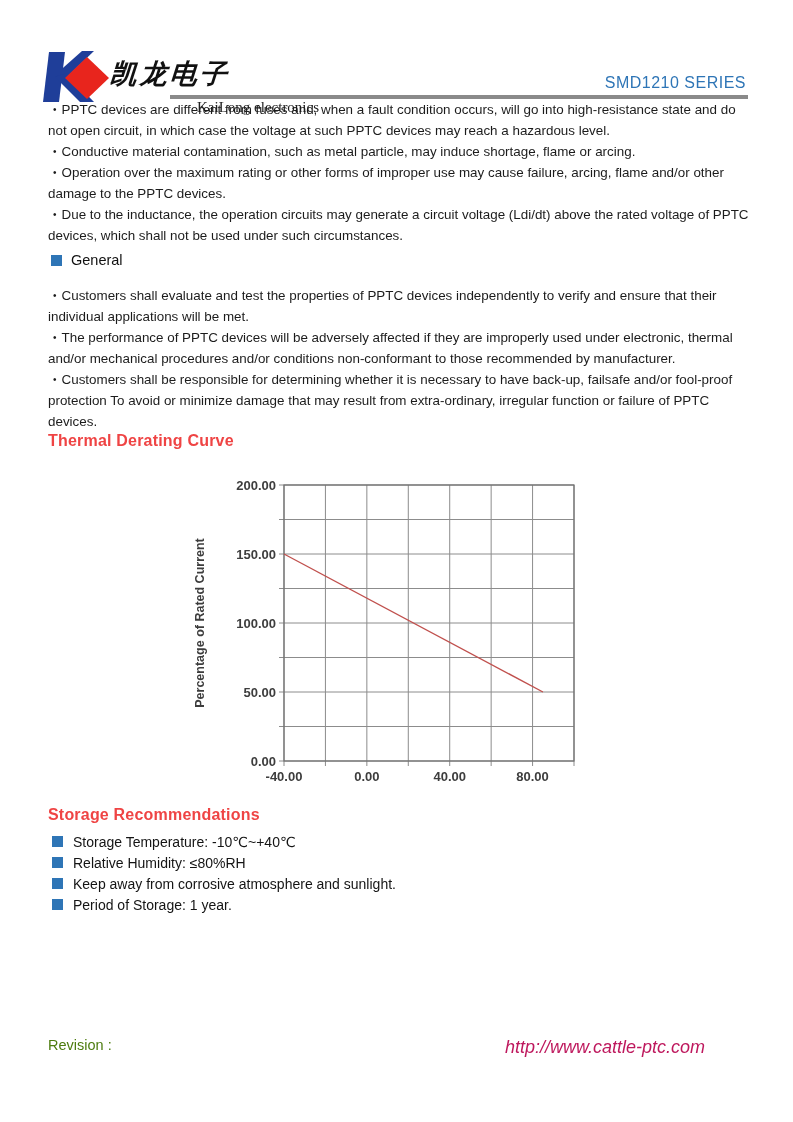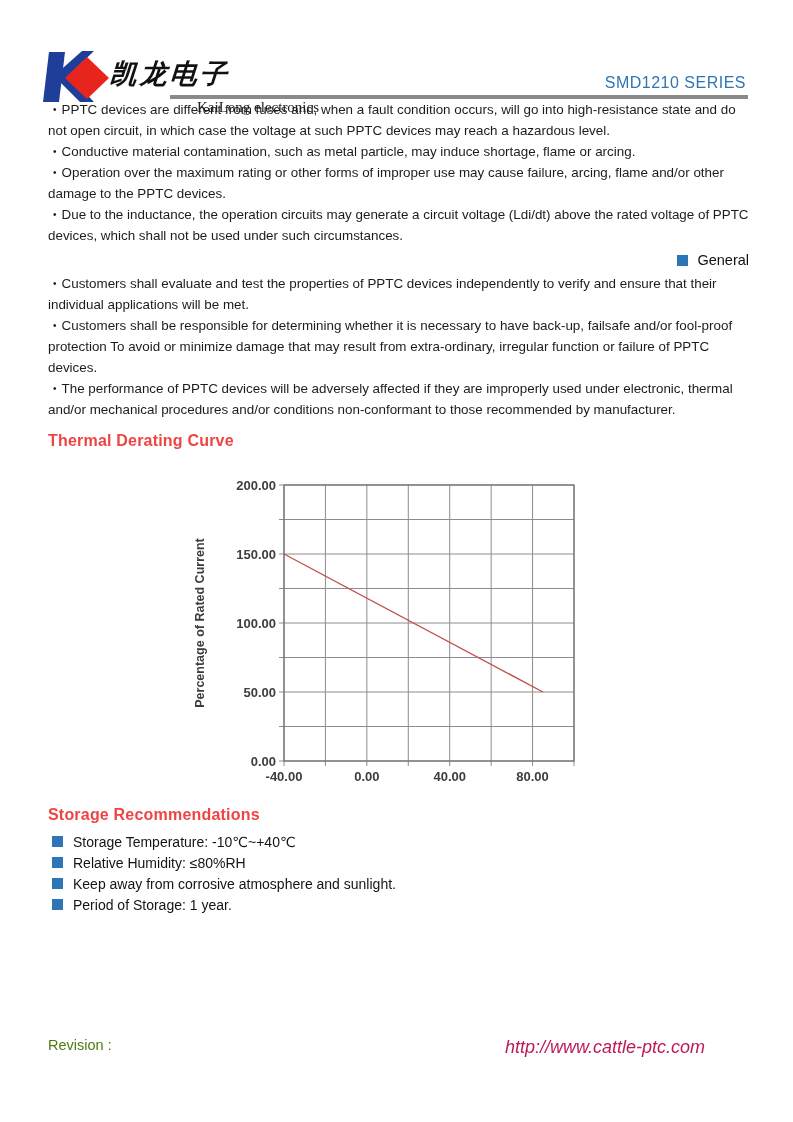--- a/index.html
+++ b/index.html
@@ -32,22 +32,22 @@
     background:#8a8a8a;
   }
   
   .bodytext {
     position:absolute; left:48px; top:99px; width:701px;
     font-size:13.4px; line-height:21px; color:#1c1c1c;
   }
   .warn { text-indent:5px; }
   .blt { font-size:10px; vertical-align:1px; margin-right:5px; }
   .general-head {
-    margin:3px 0 2px 0; font-size:14.5px; line-height:22px; color:#111;
-    display:flex; align-items:center;justify-content:flex-end;
+    margin:3px 0 14px 0; font-size:14.5px; line-height:22px; color:#111;
+    display:flex; align-items:center;
   }
   .sq {
     display:inline-block; width:11px; height:11px; background:#2e75b6;
     margin:0 9px 0 3px; flex:0 0 auto;
   }
   
   .h-blue {
     position:absolute; left:48px; font-size:16px; font-weight:700;
     color:#ef4444; letter-spacing:0.2px;
   }
@@ -92,22 +92,22 @@
     <p class="warn"><span class="blt">•</span><span>Conductive material contamination, such as metal particle, may induce shortage, flame or arcing.</span></p>
     <p class="warn"><span class="blt">•</span><span>Operation over the maximum rating or other forms of improper use may cause failure, arcing, flame and/or other damage to the PPTC devices.</span></p>
     <p class="warn"><span class="blt">•</span><span>Due to the inductance, the operation circuits may generate a circuit voltage (Ldi/dt) above the rated voltage of PPTC devices, which shall not be used under such circumstances.</span></p>
 
     <div class="general-head">
       <span class="sq"></span>
       <span>General</span>
     </div>
 
     <p class="warn"><span class="blt">•</span><span>Customers shall evaluate and test the properties of PPTC devices independently to verify and ensure that their individual applications will be met.</span></p>
+    <p class="warn"><span class="blt">•</span><span>The performance of PPTC devices will be adversely affected if they are improperly used under electronic, thermal and/or mechanical procedures and/or conditions non-conformant to those recommended by manufacturer.</span></p>
     <p class="warn"><span class="blt">•</span><span>Customers shall be responsible for determining whether it is necessary to have back-up, failsafe and/or fool-proof protection To avoid or minimize damage that may result from extra-ordinary, irregular function or failure of PPTC devices.</span></p>
-    <p class="warn"><span class="blt">•</span><span>The performance of PPTC devices will be adversely affected if they are improperly used under electronic, thermal and/or mechanical procedures and/or conditions non-conformant to those recommended by manufacturer.</span></p>
   </div>
 
   <div class="h-blue" style="top:432px;">Thermal Derating Curve</div>
 
   <div class="chart-wrap">
     <svg width="400" height="330" viewBox="0 0 400 330">
         <line x1="94" y1="15" x2="94" y2="291" stroke="#8c8c8c" stroke-width="1"></line>
         <line x1="94" y1="291" x2="94" y2="296" stroke="#8c8c8c" stroke-width="1"></line>
         <line x1="135.42857142857142" y1="15" x2="135.42857142857142" y2="291" stroke="#8c8c8c" stroke-width="1"></line>
         <line x1="135.42857142857142" y1="291" x2="135.42857142857142" y2="296" stroke="#8c8c8c" stroke-width="1"></line>

